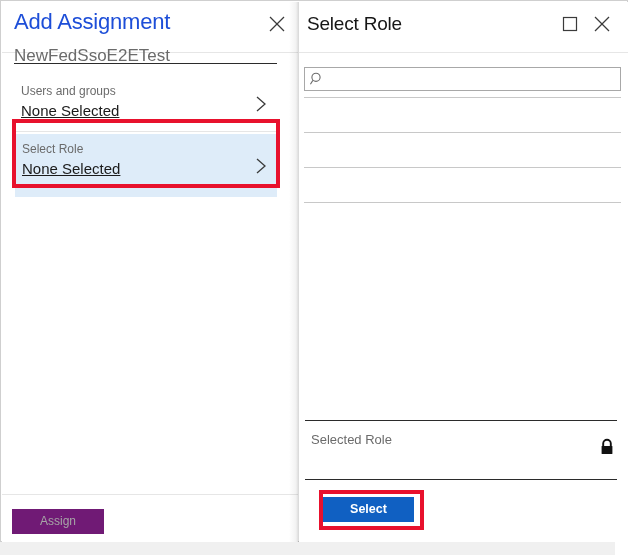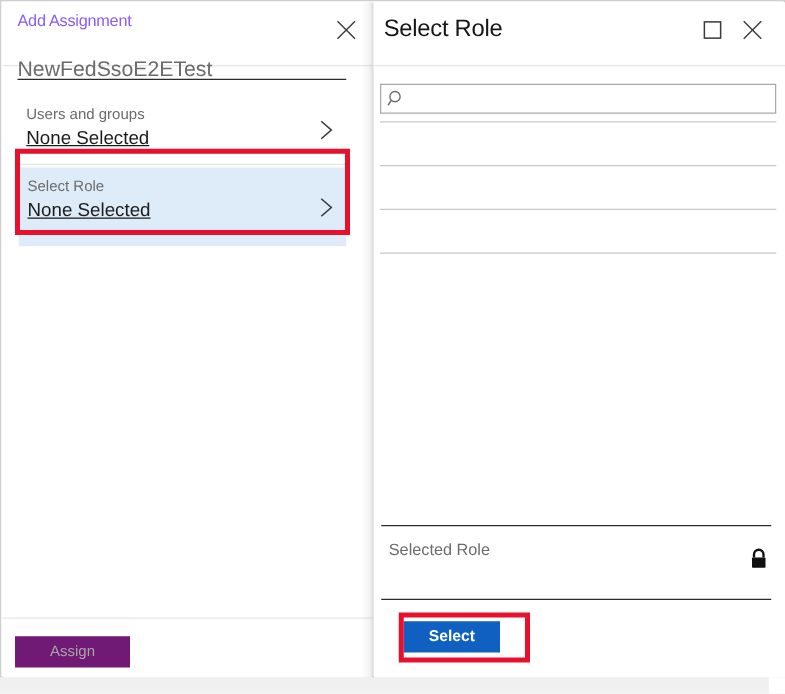--- a/index.html
+++ b/index.html
@@ -68,23 +68,23 @@
     height: 51px;
     box-sizing: border-box;
     border-bottom: 1px solid #e6e6e6;
     background: #ffffff;
   }
 
   .blade-title {
     position: absolute;
     left: 12px;
     top: 7px;
-    font-size: 13px;
+    font-size: 22px;
     font-weight: 400;
-    color: #8b5cf6;
+    color: #1d4ed8;
     letter-spacing: -0.2px;
     white-space: nowrap;
   }
 
   .blade-subtitle {
     position: absolute;
     left: 12px;
     top: 44px;
     font-size: 17px;
     color: #6b6b6b;
@@ -328,21 +328,21 @@
     left: 300px;
     top: 436px;
     width: 16px;
     height: 18px;
   }
 
   .select-button {
     position: absolute;
     left: 24px;
     top: 495px;
-    width: 77px;
+    width: 91px;
     height: 25px;
     background: #1060c2;
     color: #ffffff;
     border: none;
     font-family: "Liberation Sans", sans-serif;
     font-size: 12.5px;
     font-weight: bold;
     text-align: center;
     line-height: 25px;
     cursor: pointer;

